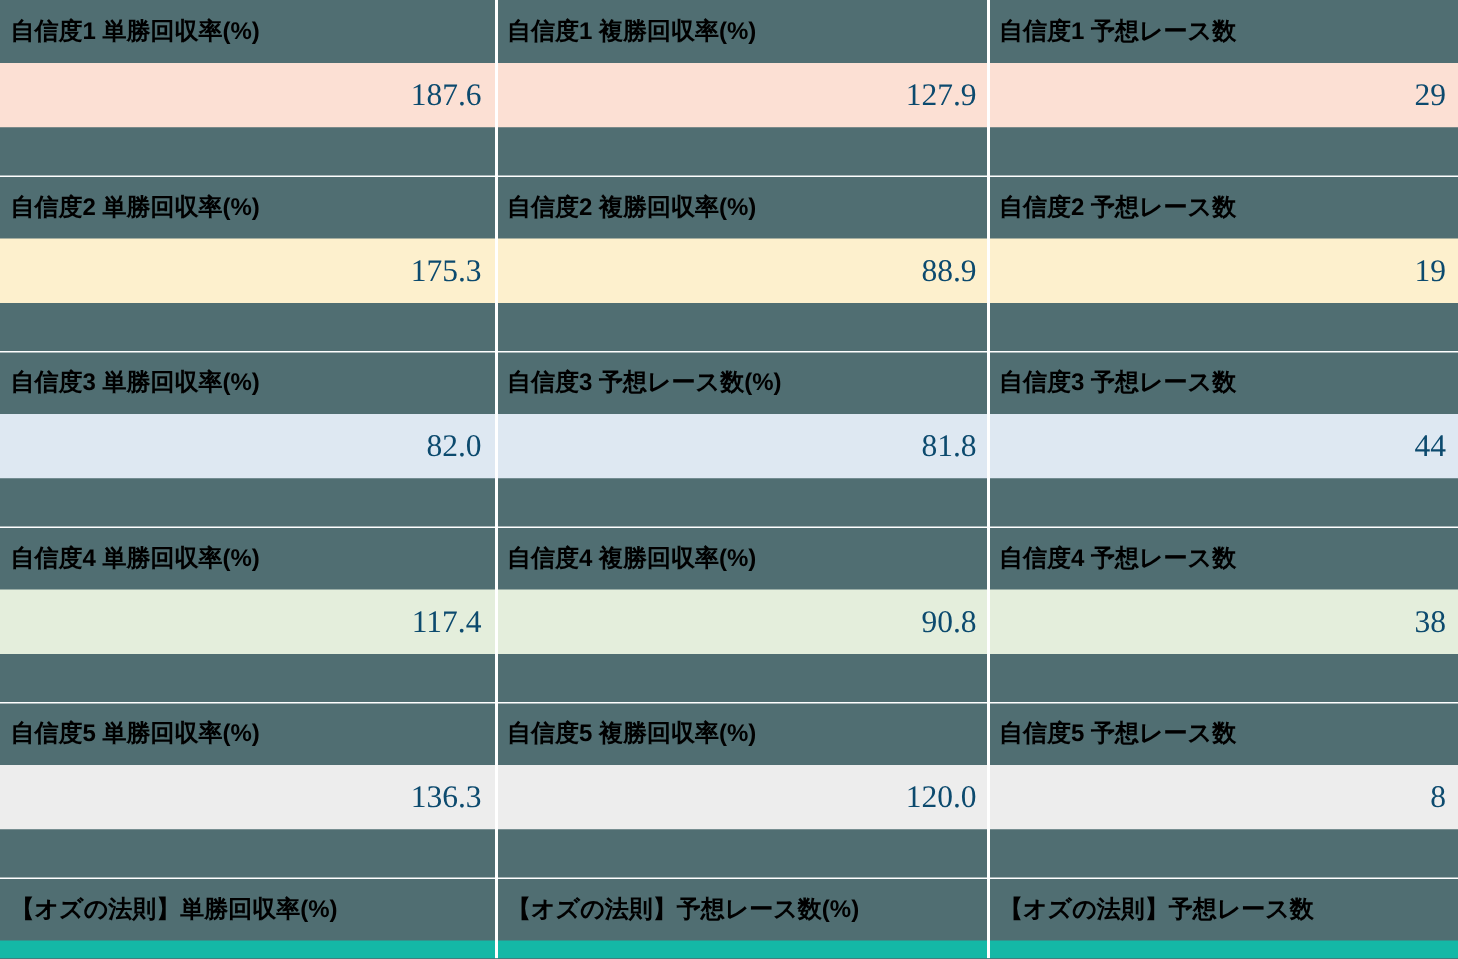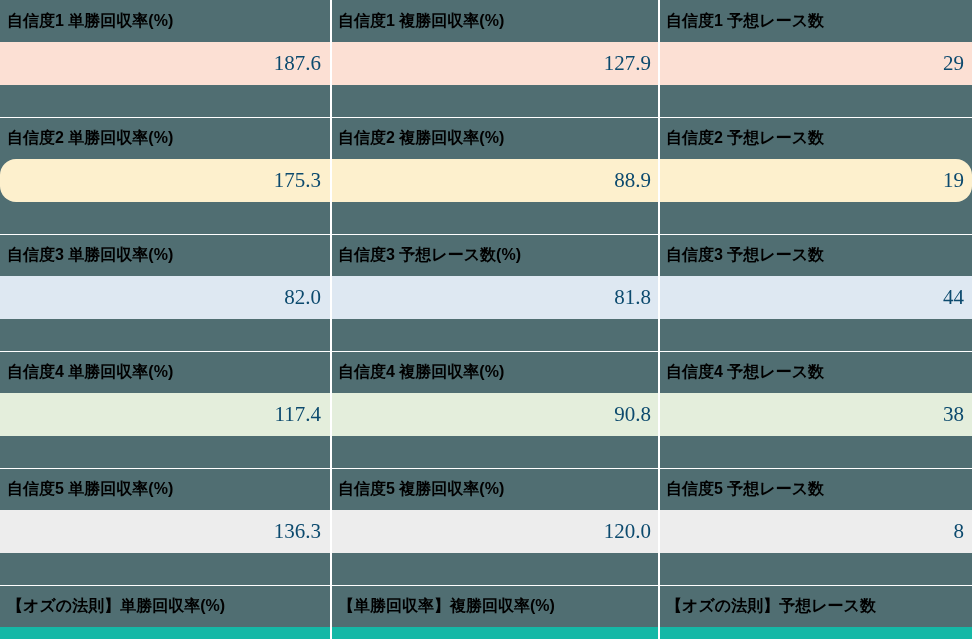--- a/index.html
+++ b/index.html
@@ -108,21 +108,21 @@
         </div>
         <div class="spacer-row"></div>
       </div>
       <div class="section">
         <div class="hline" style="top: 0px;"></div>
         <div class="header-row">
           <div class="cell c-a">自信度2 単勝回収率(%)</div>
           <div class="cell c-b">自信度2 複勝回収率(%)</div>
           <div class="cell c-c">自信度2 予想レース数</div>
         </div>
-        <div class="value-row" style="background: rgb(253, 240, 205); border-radius: 16px;">
+        <div class="value-row" style="background: rgb(253, 240, 205);">
           <div class="cell c-a">175.3</div>
           <div class="cell c-b">88.9</div>
           <div class="cell c-c">19</div>
         </div>
         <div class="spacer-row"></div>
       </div>
       <div class="section">
         <div class="hline" style="top: 0px;"></div>
         <div class="header-row">
           <div class="cell c-a">自信度3 単勝回収率(%)</div>
@@ -161,21 +161,21 @@
           <div class="cell c-a">136.3</div>
           <div class="cell c-b">120.0</div>
           <div class="cell c-c">8</div>
         </div>
         <div class="spacer-row"></div>
       </div>
       <div class="section">
         <div class="hline" style="top: 0px;"></div>
         <div class="header-row">
           <div class="cell c-a">【オズの法則】単勝回収率(%)</div>
-          <div class="cell c-b">【単勝回収率】複勝回収率(%)</div>
+          <div class="cell c-b">【オズの法則】予想レース数(%)</div>
           <div class="cell c-c">【オズの法則】予想レース数</div>
         </div>
         <div class="value-row tone-yellow" style="background: #14b8a6; align-items: center;">
           <div class="cell c-a">95.4</div>
           <div class="cell c-b">92.8</div>
           <div class="cell c-c">46</div>
         </div>
         <div class="spacer-row"></div>
       </div>
     </div>

